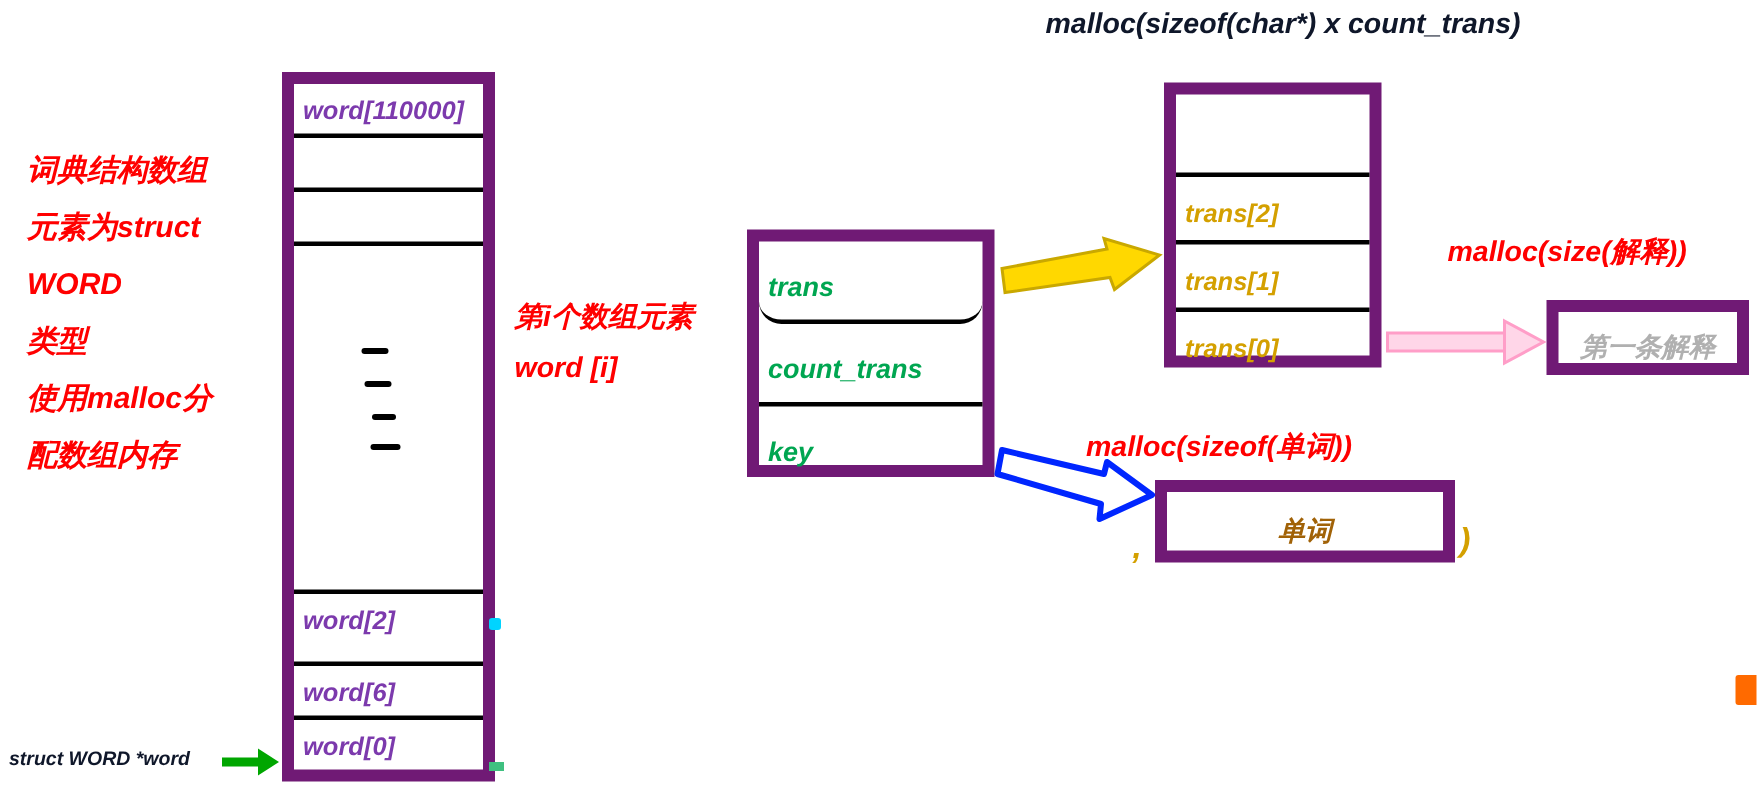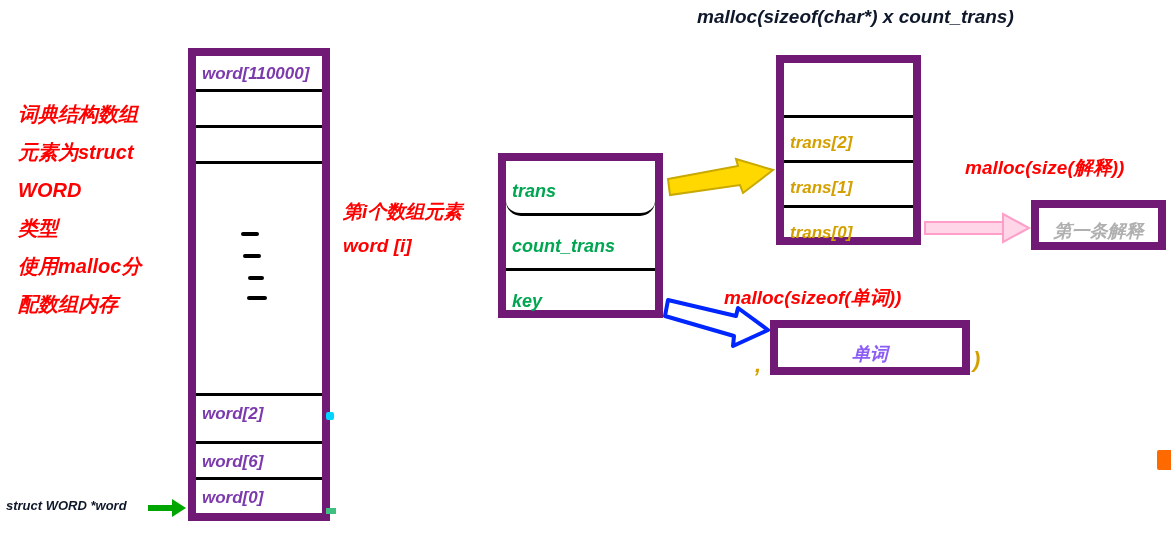--- a/index.html
+++ b/index.html
@@ -12,21 +12,21 @@
     overflow: hidden;
   }
   .label { position: absolute; font-weight: bold; font-style: italic; }
   .box { position: absolute; border: 8px solid #701a75; background: #fff; }
   .cell-text { font-weight: bold; font-style: italic; padding-left: 6px; }
   
   .c-red { color: #ff0000; }
   .c-purple { color: #7c3aad; }
   .c-green { color: #00a651; }
   .c-orange { color: #d4a000; }
-  .c-brown { color: #8b5cf6; }
+  .c-brown { color: #a16207; }
   .c-gray { color: #b0b0b0; }
   .c-black { color: #0f172a; }
 
   
   .dash { position: absolute; width: 18px; height: 4px; background: #000; border-radius: 2px; }
 
   
   .arrow {
     position: absolute;
   }

